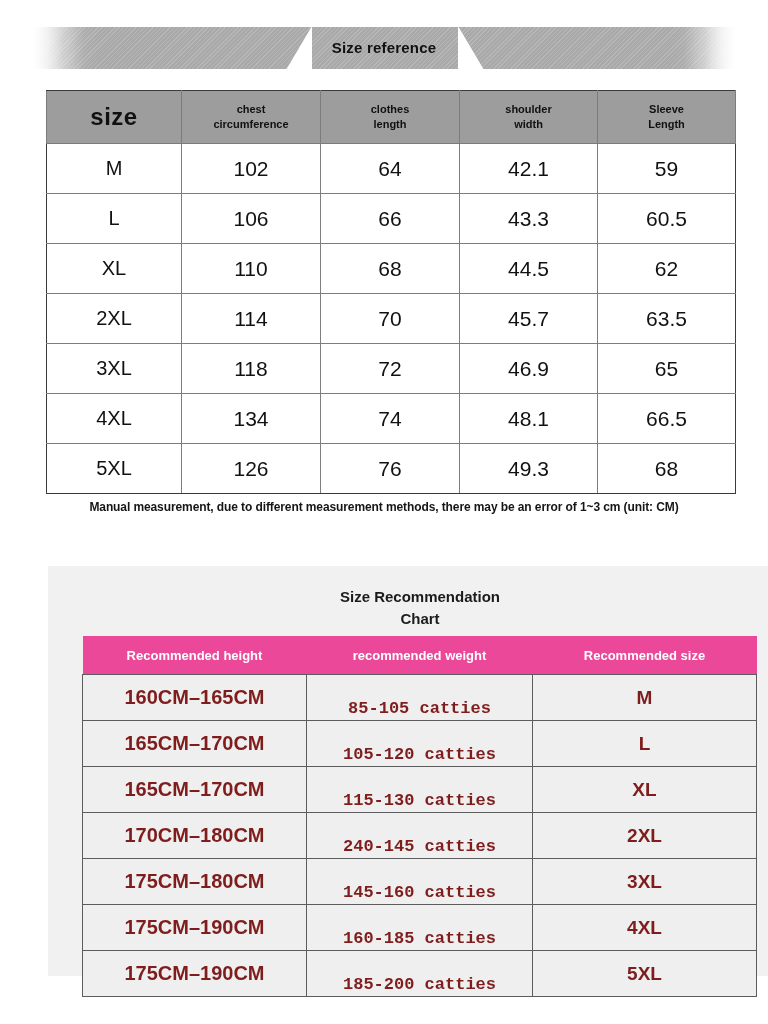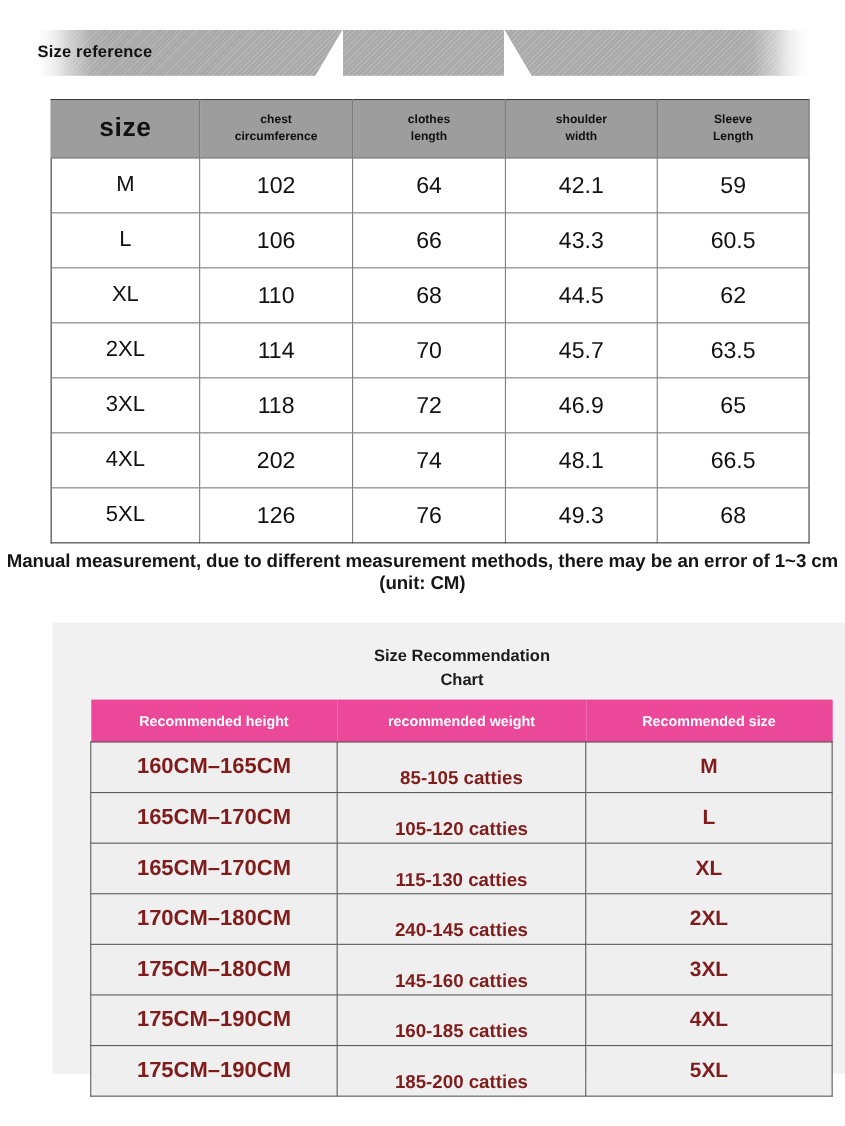--- a/index.html
+++ b/index.html
@@ -66,20 +66,21 @@
     background: #ffffff;
   }
   .banner-notch.left  { left: 252px;  clip-path: polygon(100% 0, 100% 100%, 0 100%); }
   .banner-notch.right { left: 424px;  clip-path: polygon(0 0, 100% 100%, 0 100%); }
   .banner-title {
     position: absolute;
     left: 0; right: 0;
     top: 0;
     height: 26px;
     line-height: 42px;
+    text-align: center;
     font-size: 15px;
     font-weight: 700;
     color: #111111;
     letter-spacing: 0.2px;
   }
 
   
   #size-table {
     position: absolute;
     left: 46px;
@@ -120,21 +121,21 @@
   #size-table tbody tr td:first-child { font-size: 20px; }
   #size-table tbody tr:last-child td { border-bottom-color: #3a3a3a; }
   #size-table tbody td:first-child { border-left-color: #3a3a3a; }
   #size-table tbody td:last-child  { border-right-color: #3a3a3a; }
 
   .note-line {
     position: absolute;
     left: 0; right: 0;
     top: 500px;
     text-align: center;
-    font-size: 17px;
+    font-size: 12px;
     font-weight: 700;
     color: #161616;
     letter-spacing: -0.1px;
   }
 
   
   #section-size-recommendation {
     position: absolute;
     left: 12px;
     top: 566px;
@@ -177,20 +178,21 @@
     text-align: center;
     color: #7f1d1d;
     font-size: 20px;
     font-weight: 700;
   }
   #recommend-table tbody td.cell-weight {
     font-size: 17px;
     font-weight: 700;
     vertical-align: bottom;
     padding-bottom: 2px;
+    font-family: Liberation Mono, monospace;
   }
   #recommend-table tbody td.cell-size {
     font-size: 19px;
     font-weight: 700;
   }
 </style>
 </head>
 <body>
 
 <div id="section-size-reference">
@@ -255,21 +257,21 @@
       </tr>
       <tr>
         <td>3XL</td>
         <td>118</td>
         <td>72</td>
         <td>46.9</td>
         <td>65</td>
       </tr>
       <tr>
         <td>4XL</td>
-        <td>202</td>
+        <td>134</td>
         <td>74</td>
         <td>48.1</td>
         <td>66.5</td>
       </tr>
       <tr>
         <td>5XL</td>
         <td>126</td>
         <td>76</td>
         <td>49.3</td>
         <td>68</td>

